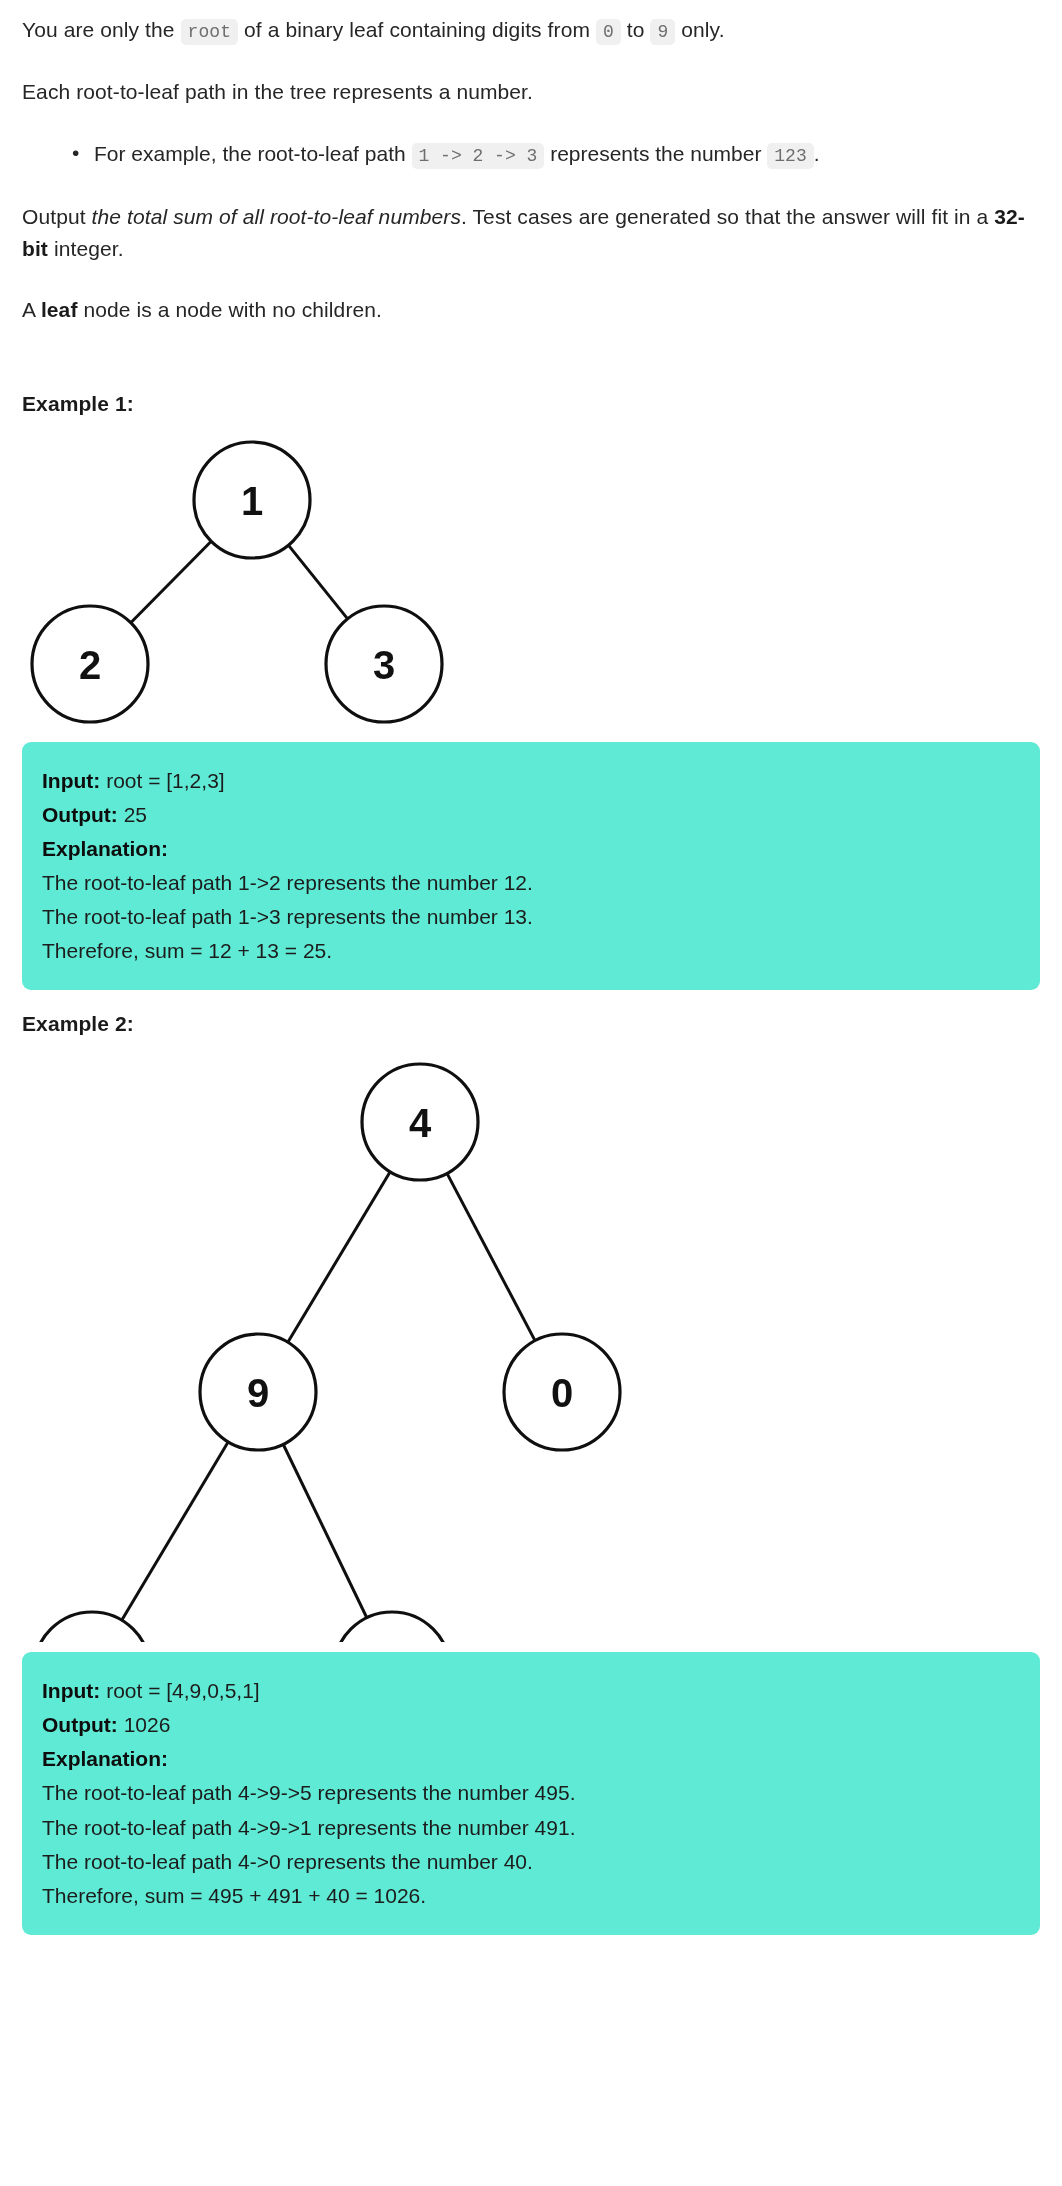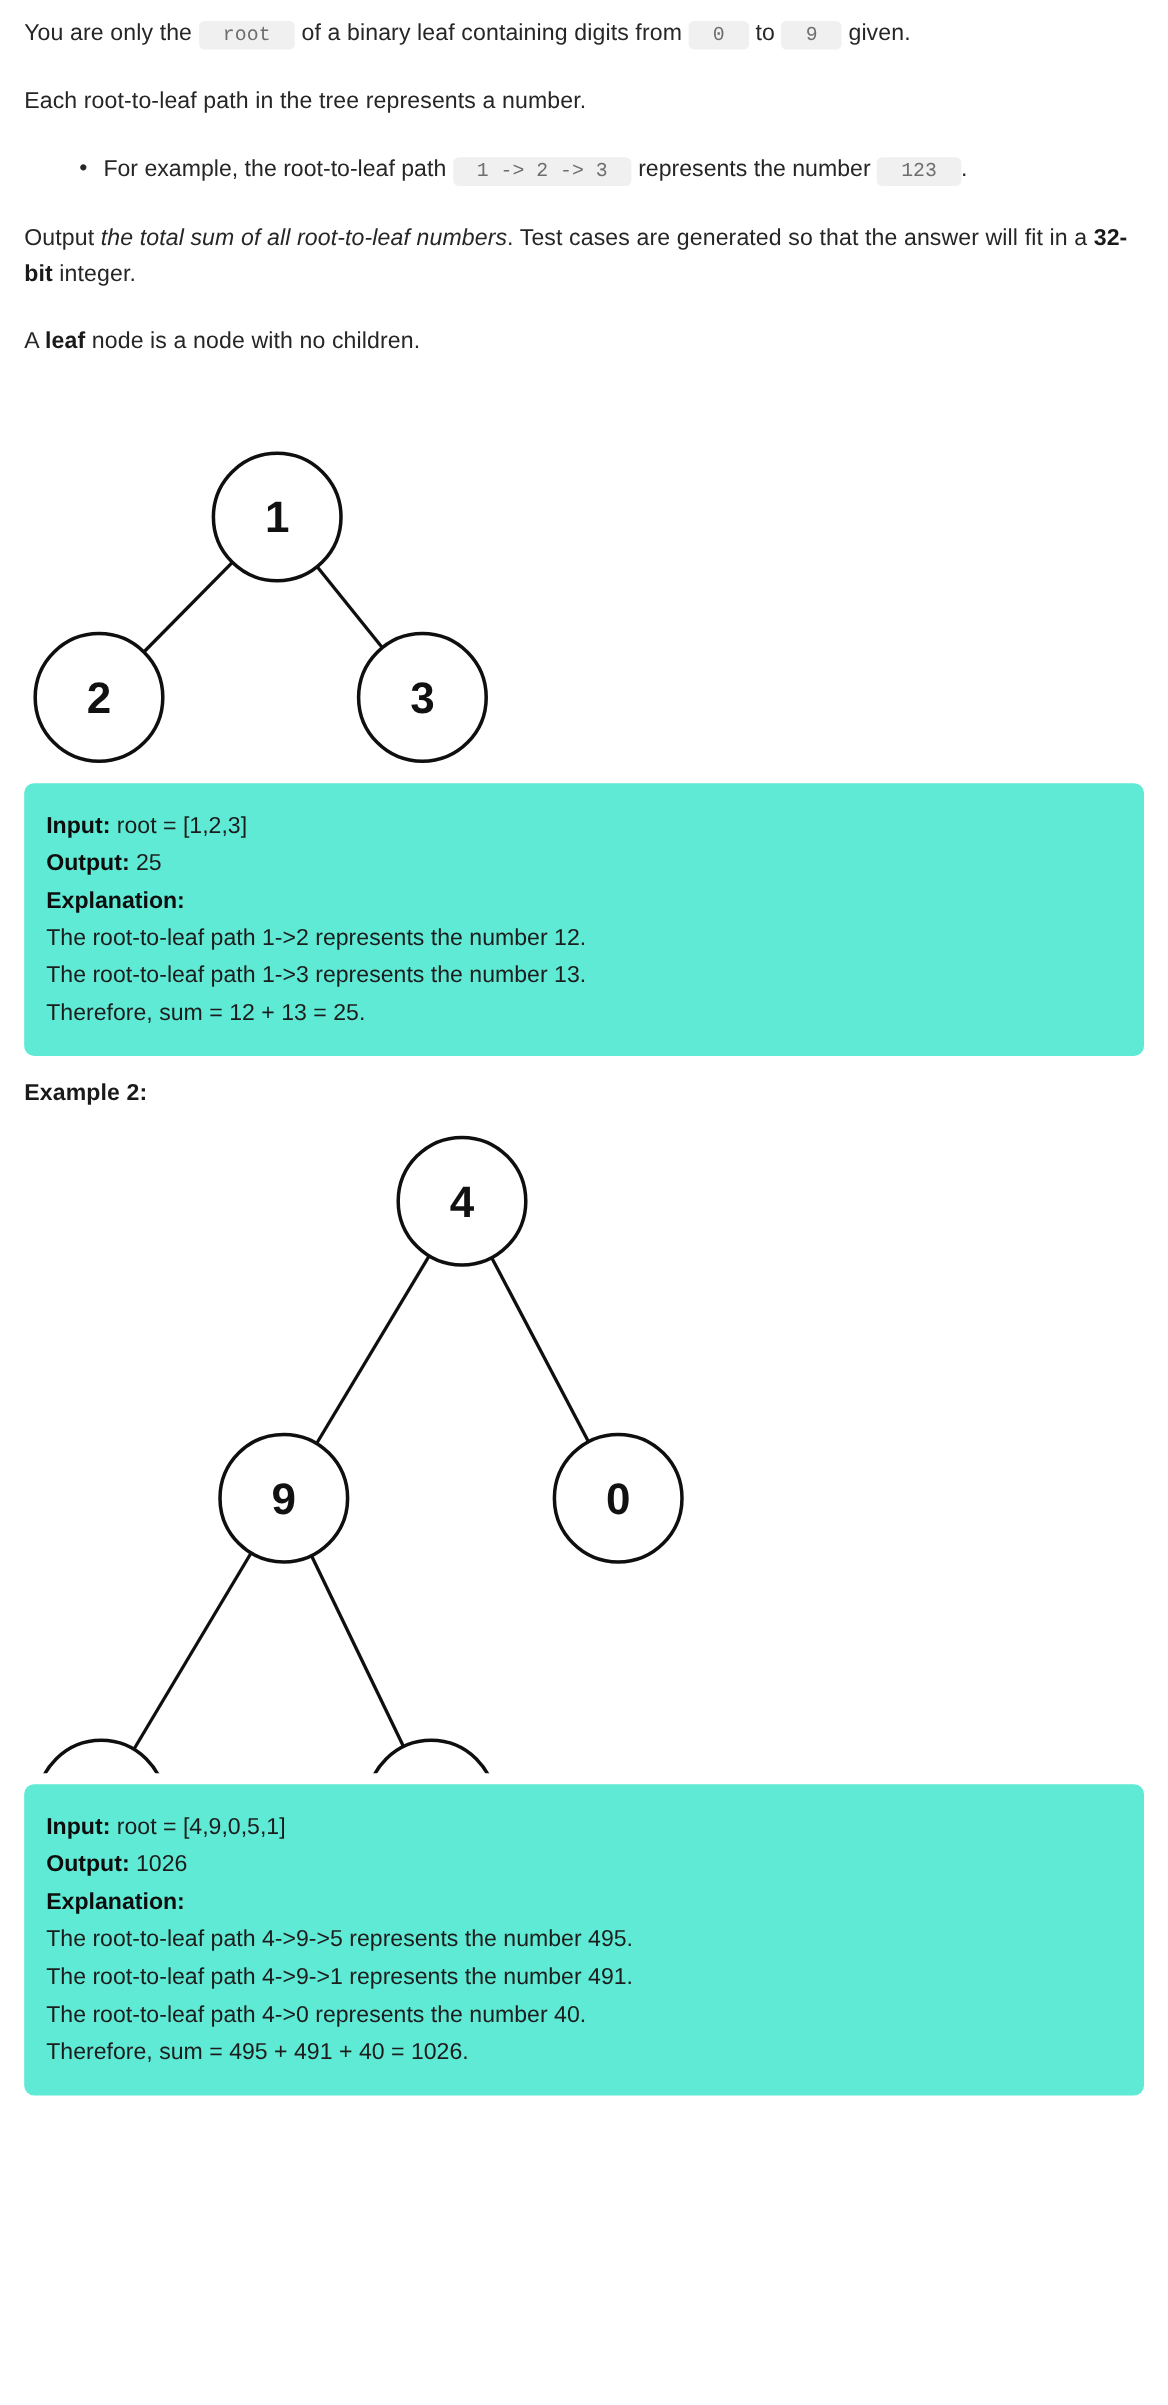--- a/index.html
+++ b/index.html
@@ -43,21 +43,21 @@
     left: 0;
     top: -1px;
     font-size: 21px;
     color: #262626;
   }
   code.inline {
     font-family: "Liberation Mono", "DejaVu Sans Mono", monospace;
     background: #f0f0f0;
     color: #6e6e6e;
     font-size: 18px;
-    padding: 3px 22px;
+    padding: 3px 7px;
     border-radius: 5px;
     white-space: pre;
     vertical-align: baseline;
   }
   em.ital { font-style: italic; }
   strong.bold { font-weight: bold; color: #1a1a1a; }
 
   h3.example-head {
     font-size: 21px;
     font-weight: bold;
@@ -104,35 +104,36 @@
 
   .spacer-36 { height: 36px; }
   .spacer-22 { height: 22px; }
   .spacer-10 { height: 10px; }
 </style>
 </head>
 <body>
 
 <div class="page">
 
-  <p class="para"><span>You are only the </span><code class="inline">root</code><span> of a binary leaf containing digits from </span><code class="inline">0</code><span> to </span><code class="inline">9</code><span> given.</span></p>
+  <p class="para"><span>You are only the </span><code class="inline">root</code><span> of a binary leaf containing digits from </span><code class="inline">0</code><span> to </span><code class="inline">9</code><span> only.</span></p>
 
   <p class="para">Each root-to-leaf path in the tree represents a number.</p>
 
   <ul class="bullets">
     <li><span>For example, the root-to-leaf path </span><code class="inline">1 -&gt; 2 -&gt; 3</code><span> represents the number </span><code class="inline">123</code><span>.</span></li>
   </ul>
 
   <p class="para"><span>Output </span><em class="ital">the total sum of all root-to-leaf numbers</em><span>. Test cases are generated so that the answer will fit in a </span><strong class="bold">32-bit</strong><span> integer.</span></p>
 
   <p class="para"><span>A </span><strong class="bold">leaf</strong><span> node is a node with no children.</span></p>
 
   <div class="spacer-36"></div>
 
   <div class="example-block">
+    <h3 class="example-head">Example 1:</h3>
     <div class="spacer-10"></div>
     <div class="tree-wrap" id="tree-0">
         <svg width="470" height="300" viewBox="0 0 470 300">
           <line x1="189.24018228779408" y1="109.26302533828252" x2="108.75981771220592" y2="190.73697466171748" class="edge-line"></line>
           <line x1="266.3665455022738" y1="113.18267774524931" x2="325.6334544977262" y2="186.8173222547507" class="edge-line"></line>
           <g>
             <circle cx="230" cy="68" r="58" class="node-circle"></circle>
             <text x="230" y="69" class="node-label">1</text>
           </g>
           <g>

